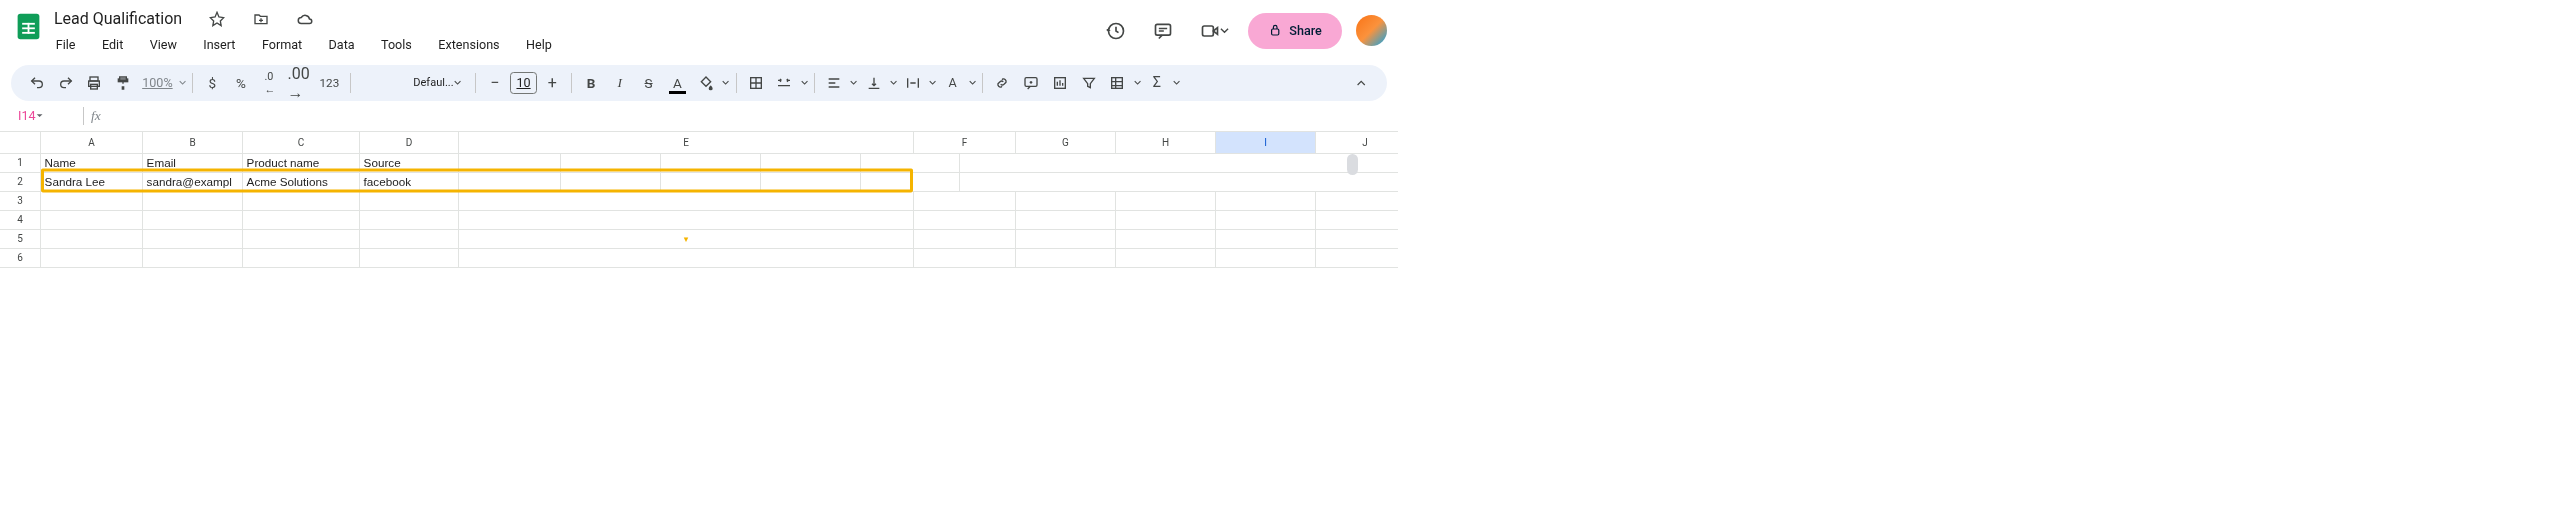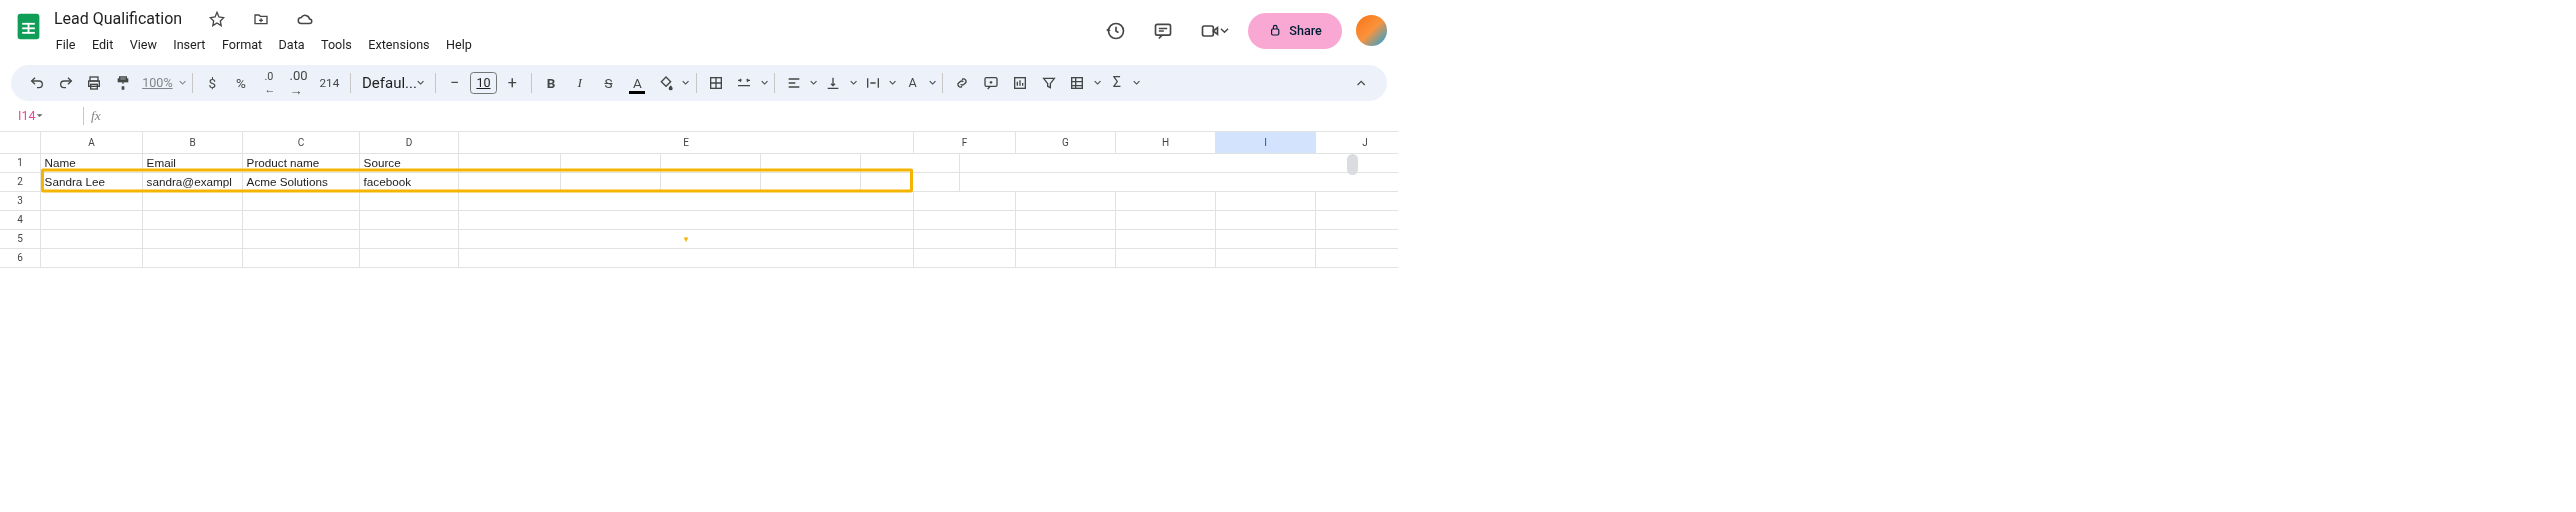--- a/index.html
+++ b/index.html
@@ -7,35 +7,35 @@
   body { display: flex; flex-direction: column; width: 1398px; }
 
   
   .header { display: flex; align-items: flex-start; padding: 7.2px 10.8px 0 10.8px; }
   .app-logo { width: 36px; height: 36px; display: flex; align-items: center; justify-content: center; margin-right: 7.2px; margin-top: 1.8px; }
   .app-logo svg { width: 29px; height: 29px; }
   .title-area { flex: 1; display: flex; flex-direction: column; }
   .title-row { display: flex; align-items: center; gap: 26px; height: 23.4px; }
   .doc-title { font-size: 16px; color: #1f1f1f; font-weight: 400; }
   .title-icon { width: 18px; height: 18px; display:flex; align-items:center; justify-content:center; color:#444746; }
-  .menu-row { display: flex; align-items: center; height: 27px; gap: 2px; margin-left: -5.4px; }
+  .menu-row { display: flex; align-items: center; height: 27px; gap: 12px; margin-left: -5.4px; }
   .menu-item { font-size: 12.6px; color: #1f1f1f; padding: 3.6px 7.2px; border-radius: 3.6px; cursor: pointer; }
   .header-right { display: flex; align-items: center; gap: 10.8px; margin-top: 5.4px; }
   .hr-icon { width: 36px; height: 36px; display:flex; align-items:center; justify-content:center; color:#444746; border-radius:50%; cursor:pointer; }
   .share-btn { background: #f9a8d4; border-radius: 36px; height: 36px; padding: 0 20px; display:flex; align-items:center; gap:7.2px; font-size:12.6px; color:#001d35; cursor:pointer; font-weight:500; }
   .avatar { width:31px; height:31px; border-radius:50%; background: linear-gradient(135deg,#f97316 0%,#fb923c 50%,#0ea5e9 100%); margin-left:3.6px; }
 
   
   .toolbar-wrap { padding: 7.2px 10.8px 0 10.8px; }
   .toolbar { background: #edf2fa; border-radius: 36px; height: 36px; display:flex; align-items:center; padding: 0 12.6px; gap: 1.8px; }
   .tb-btn { width:27px; height:27px; display:flex; align-items:center; justify-content:center; color:#444746; border-radius:3.6px; cursor:pointer; }
   .tb-sep { width:0.9px; height:20px; background:#c7c7c7; margin:0 3.6px; }
   .tb-text { font-size:12.6px; color:#444746; padding:0 3.6px;text-decoration:underline; }
   .tb-zoom { color:#80868b; }
-  .tb-font { min-width:65px; display:flex; align-items:center; justify-content:center; padding:0 5.4px; font-size:15px; }
+  .tb-font { min-width:65px; display:flex; align-items:center; justify-content:center; padding:0 5.4px; font-size:11px;margin-left:48px; }
   .tb-size { width:27px; height:21.6px; border:0.9px solid #747775; border-radius:3.6px; display:flex; align-items:center; justify-content:center; font-size:12.6px;text-decoration:underline; }
   .tb-dd { width:9px; display:flex; align-items:center; justify-content:center; color:#444746; }
   .tb-color-text { position:relative; }
   .tb-color-text::after { content:''; position:absolute; bottom:2.7px; left:5.4px; right:5.4px; height:2.7px; background:#000; }
   .tb-fill { position:relative; }
   .tb-fill::after { content:''; position:absolute; bottom:2.7px; left:5.4px; right:5.4px; height:2.7px; background:transparent; }
   .tb-spacer { flex:1; }
   .tb-collapse { width:27px; height:27px; display:flex; align-items:center; justify-content:center; color:#444746; }
 
   
@@ -203,24 +203,24 @@
     <span class="tb-btn">
         <span style="font-size:13.5px;">$</span>
       </span>
     <span class="tb-btn">
         <span style="font-size:13.5px;">%</span>
       </span>
     <span class="tb-btn">
         <span style="font-size:10.8px;">.0<br>←</span>
       </span>
     <span class="tb-btn">
-        <span style="font-size:13px;">.00<br>→</span>
+        <span style="font-size:16px;">.00<br>→</span>
       </span>
     <span class="tb-btn" style="width:31px;">
-        <span style="font-size:11.7px;">214</span>
+        <span style="font-size:11.7px;">123</span>
       </span>
     <span class="tb-sep"></span>
     <span class="tb-font">
       <span>Defaul...</span>
       <svg width="7.2" height="7.2" viewBox="0 0 10 10">
           <path d="M1 3l4 4 4-4" stroke="#444746" stroke-width="1.5" fill="none"></path>
         </svg>
     </span>
     <span class="tb-sep"></span>
     <span class="tb-btn">

